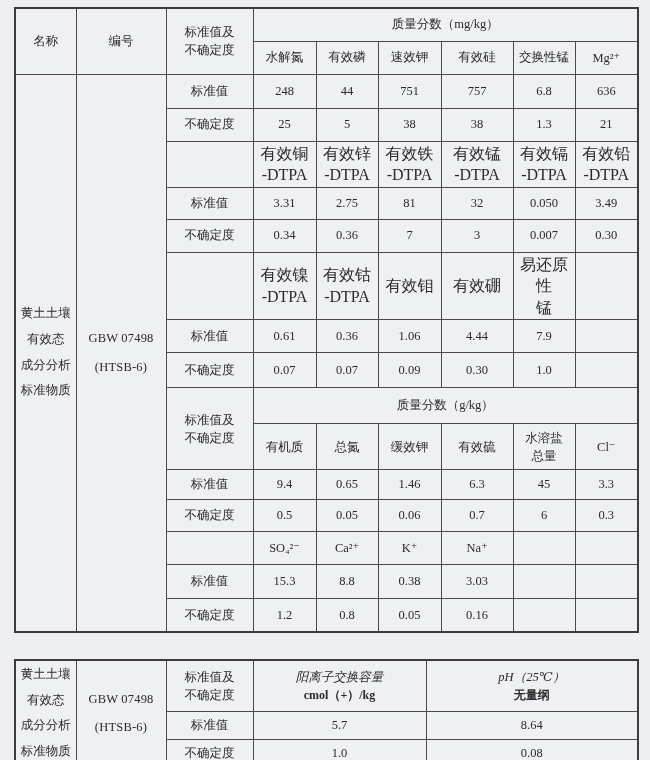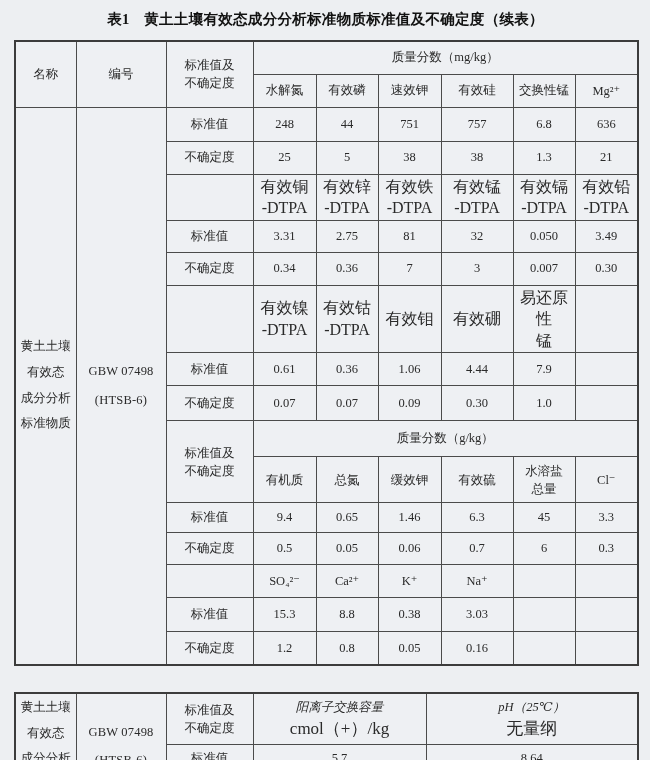--- a/index.html
+++ b/index.html
@@ -33,33 +33,32 @@
     vertical-align:middle;
     font-weight:normal;
     font-size:12.5px;
     padding:1px 1px;
     overflow:hidden;
   }
   .pre{white-space:pre-line;line-height:1.45;}
   .dtpa{font-size:16px;white-space:pre-line;line-height:1.35;}
   .samp-name{white-space:pre-line;line-height:2.05;font-size:12.5px;}
   .samp-code{white-space:pre-line;line-height:2.3;font-size:12.5px;letter-spacing:.2px;text-align:center;}
-  .unit-sub{font-size:17px;display:block;margin-top:1px;}
+  .unit-sub{font-size:12px;display:block;margin-top:1px;font-weight:bold;}
   .hdr-main{display:block;font-size:12.5px;font-style:italic;}
   
   .h28{height:28px}.h27{height:27px}.h30{height:30px}.h32{height:32px}
   .h33{height:33px}.h34{height:34px}.h35{height:35px}.h36{height:36px}
   .h40{height:40px}.h46{height:46px}.h52{height:52px}
 </style>
 </head>
 <body>
 
 <div class="page">
 
-  <div class="title">表1　黄土土壤有效态成分分析标准物质标准值及不确定度（续表）</div>
 
   <table class="main">
     <colgroup>
       <col style="width:61px">
         <col style="width:90px">
         <col style="width:87px">
       <col style="width:63px">
         <col style="width:62px">
         <col style="width:63px">
       <col style="width:72px">

